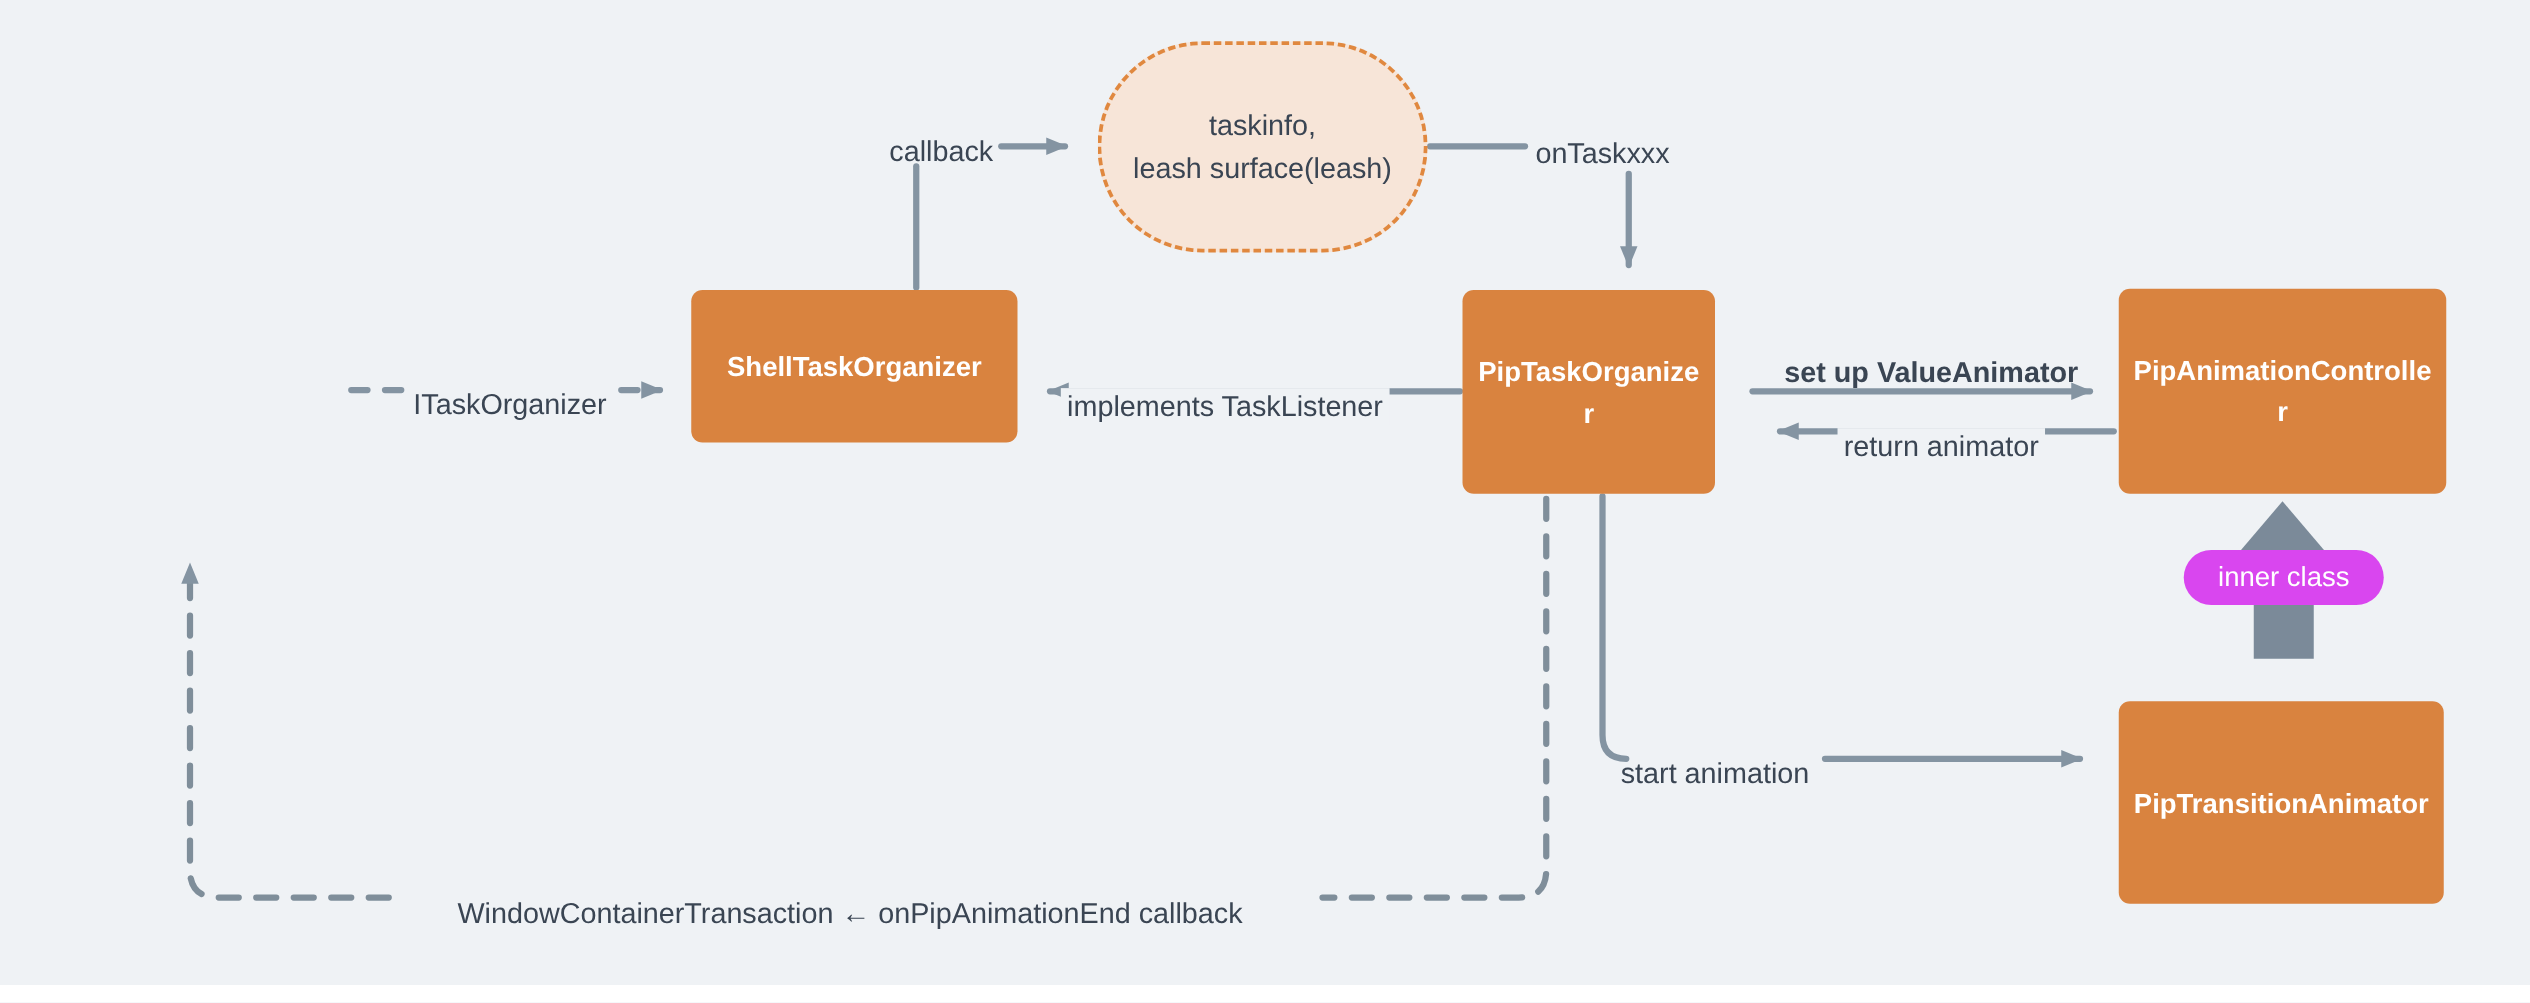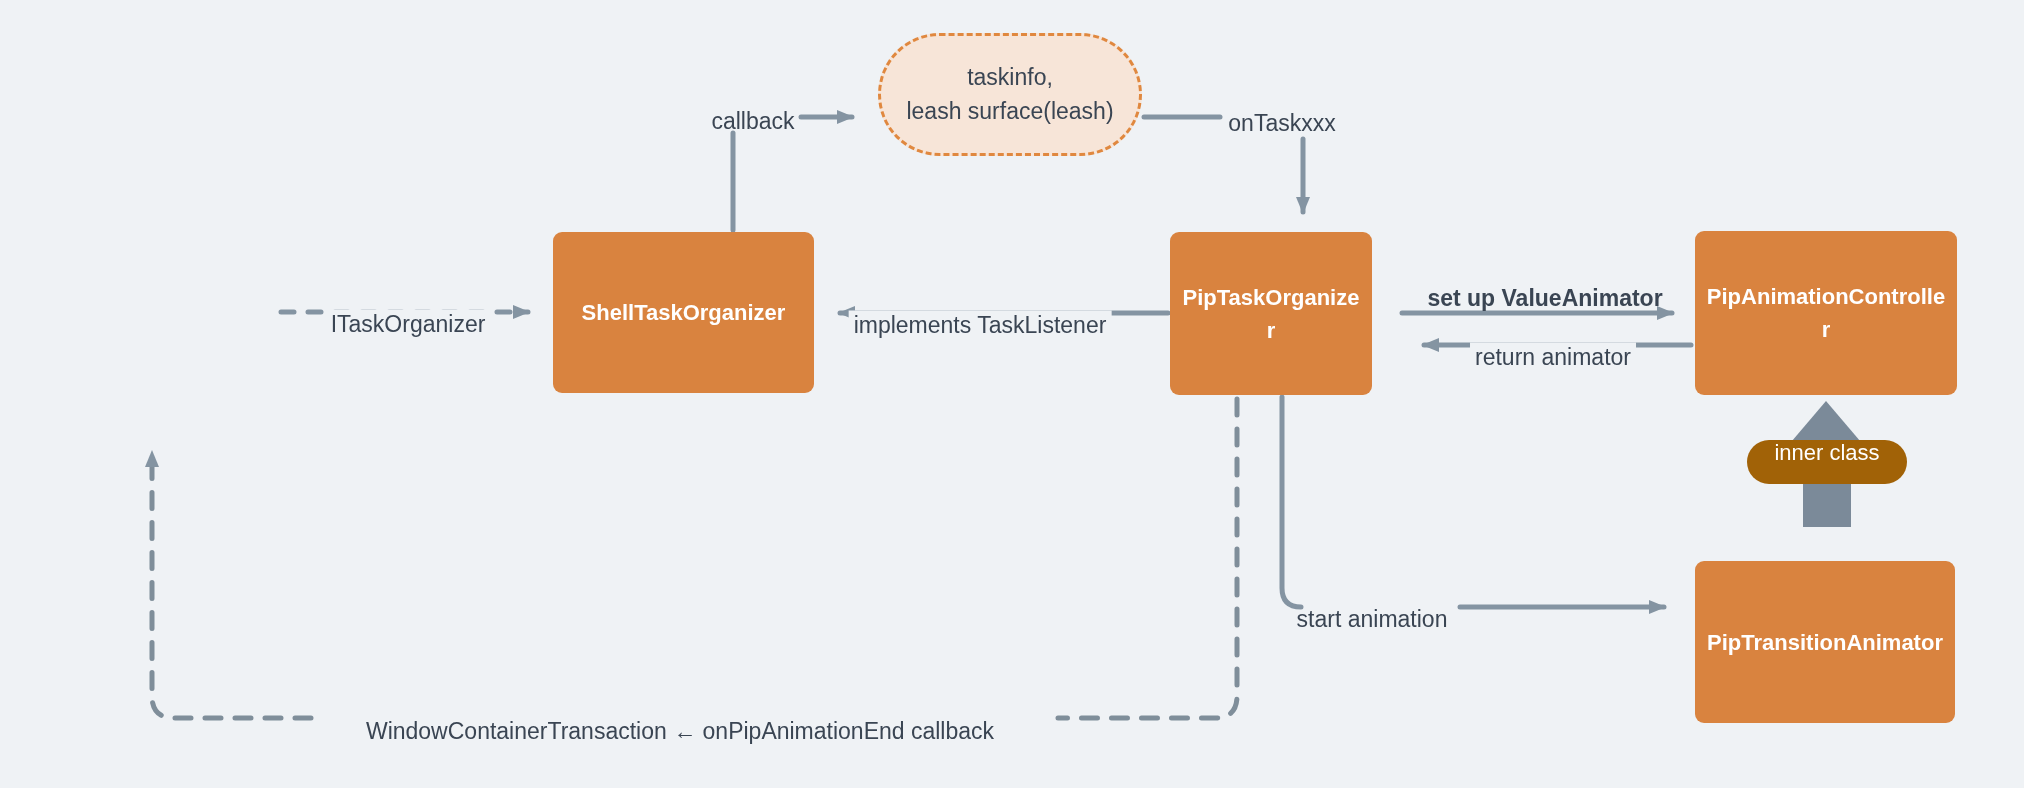--- a/index.html
+++ b/index.html
@@ -28,21 +28,21 @@
     text-align:center;
     line-height:1.5;
     word-break:break-all;
     padding:0 10px;
     box-sizing:border-box;
   }
   .node.orange{background:#d9833f;}
   .node.blue{background:#4485d1;font-size:25px;}
   #task-info{
     position:absolute;
-    left:878px;top:33px;width:264px;height:123px;
+    left:878px;top:33px;width:264px;height:169px;
     background:#f7e5d8;
     border:3px dashed #e0883f;
     border-radius:84px;
     box-sizing:border-box;
     display:flex;flex-direction:column;align-items:center;justify-content:center;
     color:#3a4553;font-size:23px;font-weight:500;line-height:1.45;
   }
   .edge-label{
     position:absolute;
     transform:translate(-50%,-50%);
@@ -53,22 +53,22 @@
     margin-top:12px;
   }
   .edge-label.masked{
     background:#eff2f5;
     padding:1px 5px;
   }
   #label-wct{font-size:23px;}
   #inner-class-pill{
     position:absolute;
     left:1747px;top:440px;width:160px;height:44px;
-    background:#a16207;border-radius:22px;
-    display:flex;align-items:flex-start;justify-content:center;
+    background:#d946ef;border-radius:22px;
+    display:flex;align-items:center;justify-content:center;
     color:#ffffff;font-size:22px;font-weight:500;
     white-space:nowrap;
   }
 </style>
 </head>
 <body>
 
 <div id="canvas">
 
   <svg class="wires" width="2024" height="802" viewBox="0 0 2024 802">
@@ -100,21 +100,21 @@
 
     <path d="M1237,399 V696 Q1237,718 1215,718 H1058" stroke="#7f8e9a" stroke-width="5" fill="none" stroke-linecap="round" stroke-dasharray="16 14"></path>
 
     <path d="M311,718 H174 Q152,718 152,696 V452" stroke="#7f8e9a" stroke-width="5" fill="none" stroke-linecap="round" stroke-dasharray="16 14" marker-end="url(#ah)"></path>
 
     <polygon points="1826,401 1786,448 1866,448" fill="#7b8a99"></polygon>
     <rect x="1803" y="444" width="48" height="83" fill="#7b8a99"></rect>
   </svg>
 
 
-  <div class="node orange" style="left:553px;top:232px;width:261px;height:161px;align-items:center;">
+  <div class="node orange" style="left:553px;top:232px;width:261px;height:122px;align-items:center;">
     <span>ShellTaskOrganizer</span>
   </div>
 
   <div class="node orange" style="left:1170px;top:232px;width:202px;height:163px;">
     <span>PipTaskOrganizer</span>
   </div>
 
   <div class="node orange" style="left:1695px;top:231px;width:262px;height:164px;">
     <span>PipAnimationController</span>
   </div>

